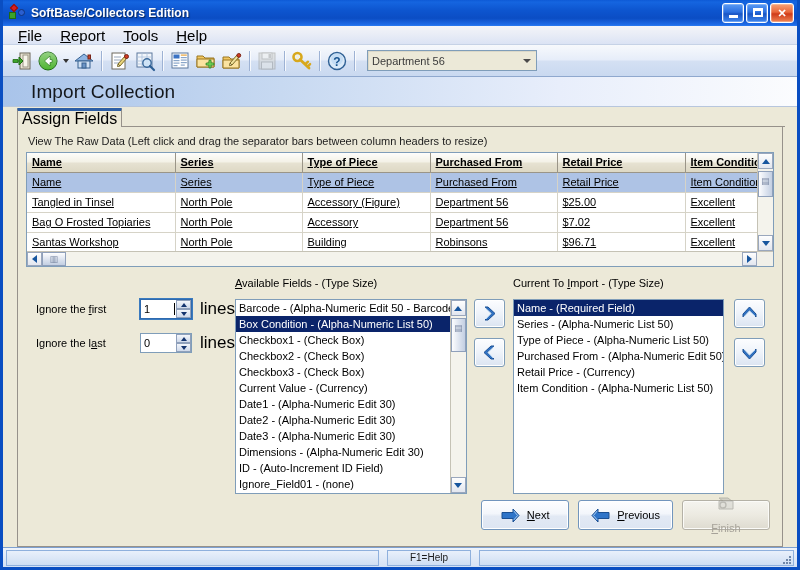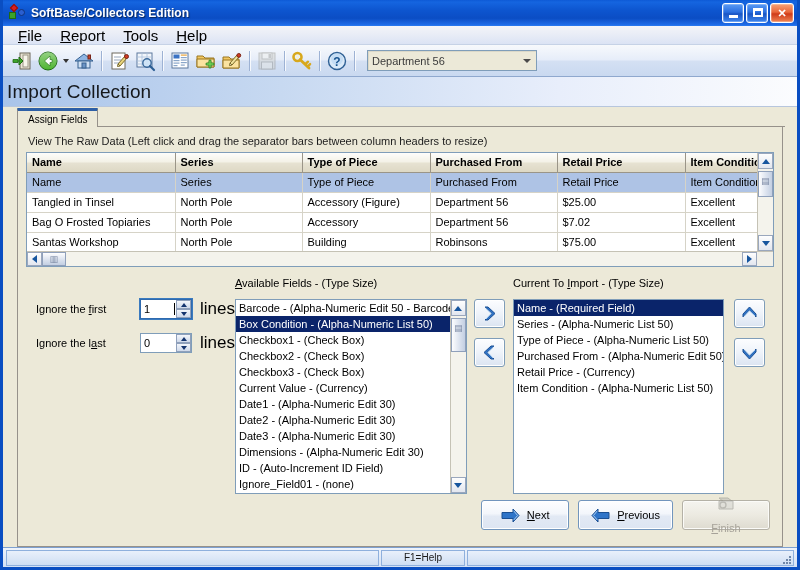--- a/index.html
+++ b/index.html
@@ -102,31 +102,31 @@
     border-right: 4px solid transparent; border-top: 4px solid #4a4a4a; }
 
   
   .client {
     flex: 1 1 auto; background: #ece9d8; position: relative;
     display: flex; flex-direction: column; overflow: hidden;
   }
   .page-header {
     flex: 0 0 30px; height: 30px;
     background: linear-gradient(to right, #a9c4ea 0%, #c7d9f1 35%, #e8eefb 70%, #fbfcfe 100%);
-    display: flex; align-items: center; padding-left: 4px;
+    display: flex; align-items: center; padding-left: 28px;
     border-bottom: 1px solid #b7c6dd;
   }
   .page-title { font-size: 19px; color: #15181c; letter-spacing: .1px; }
 
   
   .tabstrip { flex: 0 0 20px; height: 20px; padding-left: 14px;
     position: relative; display: flex; align-items: flex-end; }
   .tab {
-    height: 19px; padding: 0 10px; display: flex; align-items: center;
-    font-size: 10px; background: #ece9d8;
+    height: 19px; padding: 0 4px; display: flex; align-items: center;
+    font-size: 16px; background: #ece9d8;
     border: 1px solid #96918a; border-bottom: none;
     border-top: 3px solid #2d5fa6;
     border-radius: 1px 1px 0 0; position: relative; z-index: 2; cursor: default;
   }
   .tab-fill { flex: 1 1 auto; border-bottom: 1px solid #96918a; height: 1px;
     align-self: flex-end; margin-right: 12px; }
 
   .panel {
     margin: 0 14px 0 14px; flex: 1 1 auto;
     border: 1px solid #96918a; border-top: none; background: #ece9d8;
@@ -134,21 +134,21 @@
     display: flex; flex-direction: column; min-height: 0;
   }
   .hint { font-size: 11px; color: #1c1c1c; margin: 2px 0 5px 2px; }
 
   
   .grid-outer {
     flex: 0 0 115px; height: 115px;
     border: 1px solid #7f9db9; background: #fff;
     display: flex; flex-direction: column; overflow: hidden; position: relative;
   }
-  .grid-body { flex: 1 1 auto; display: flex; min-height: 0; }
+  .grid-body { flex: 1 1 auto; display: flex; min-height: 0; text-decoration: underline; }
   .grid-cols { flex: 1 1 auto; overflow: hidden; }
   table.grid { border-collapse: collapse; width: 100%; table-layout: fixed; font-size: 11px; }
   table.grid th {
     background: linear-gradient(to bottom, #fdfdfb 0%, #f3f1e6 48%, #e6e2d2 52%, #ddd8c4 100%);
     border-right: 1px solid #9a9588; border-bottom: 1px solid #9a9588;
     text-align: left; padding: 3px 5px; font-weight: bold; font-size: 11px;
     height: 19px; white-space: nowrap; overflow: hidden;
   }
   table.grid td {
     border-right: 1px solid #d6d3c7; border-bottom: 1px solid #d6d3c7;
@@ -262,21 +262,21 @@
   .btn.disabled { border-color: #b4b1a6; color: #a6a299;
     background: linear-gradient(to bottom, #f5f4ef 0%, #eceae1 50%, #dedbd0 100%);
     box-shadow: inset 0 0 0 1px #fbfbf8; flex-direction: column; }
   .btn u { text-decoration: underline; }
   .arrow-ico { width: 19px; height: 15px; position: relative; flex: 0 0 19px; }
 
   
   .statusbar {
     flex: 0 0 20px; height: 20px;
     background: linear-gradient(to bottom, #eef3fb, #d4e1f5);
-    display: flex; align-items: center; padding: 2px 3px; gap: 2px;
+    display: flex; align-items: center; padding: 2px 3px; gap: 8px;
     border-top: 1px solid #7da0d0;
   }
   .sb-panel {
     height: 16px; border: 1px solid #8fb0dd;
     background: linear-gradient(to bottom, #e9f0fb, #cfdef3);
     display: flex; align-items: center; padding: 0 4px; font-size: 10px; color: #1b1b1b;
   }
   .sb-p1 { flex: 0 0 373px; }
   .sb-p2 { flex: 0 0 84px; justify-content: center; }
   .sb-p3 { flex: 1 1 auto; position: relative; }
@@ -493,21 +493,21 @@
                   <td>Accessory</td>
                   <td>Department 56</td>
                   <td>$7.02</td>
                   <td>Excellent</td>
                 </tr>
                 <tr>
                   <td>Santas Workshop</td>
                   <td>North Pole</td>
                   <td>Building</td>
                   <td>Robinsons</td>
-                  <td>$75.00</td>
+                  <td>$96.71</td>
                   <td>Excellent</td>
                 </tr>
               </tbody>
             </table>
           </div>
           <div class="vsb">
             <div class="sb-btn">
                 <span class="chev up"></span>
               </div>
             <div class="sb-track">

